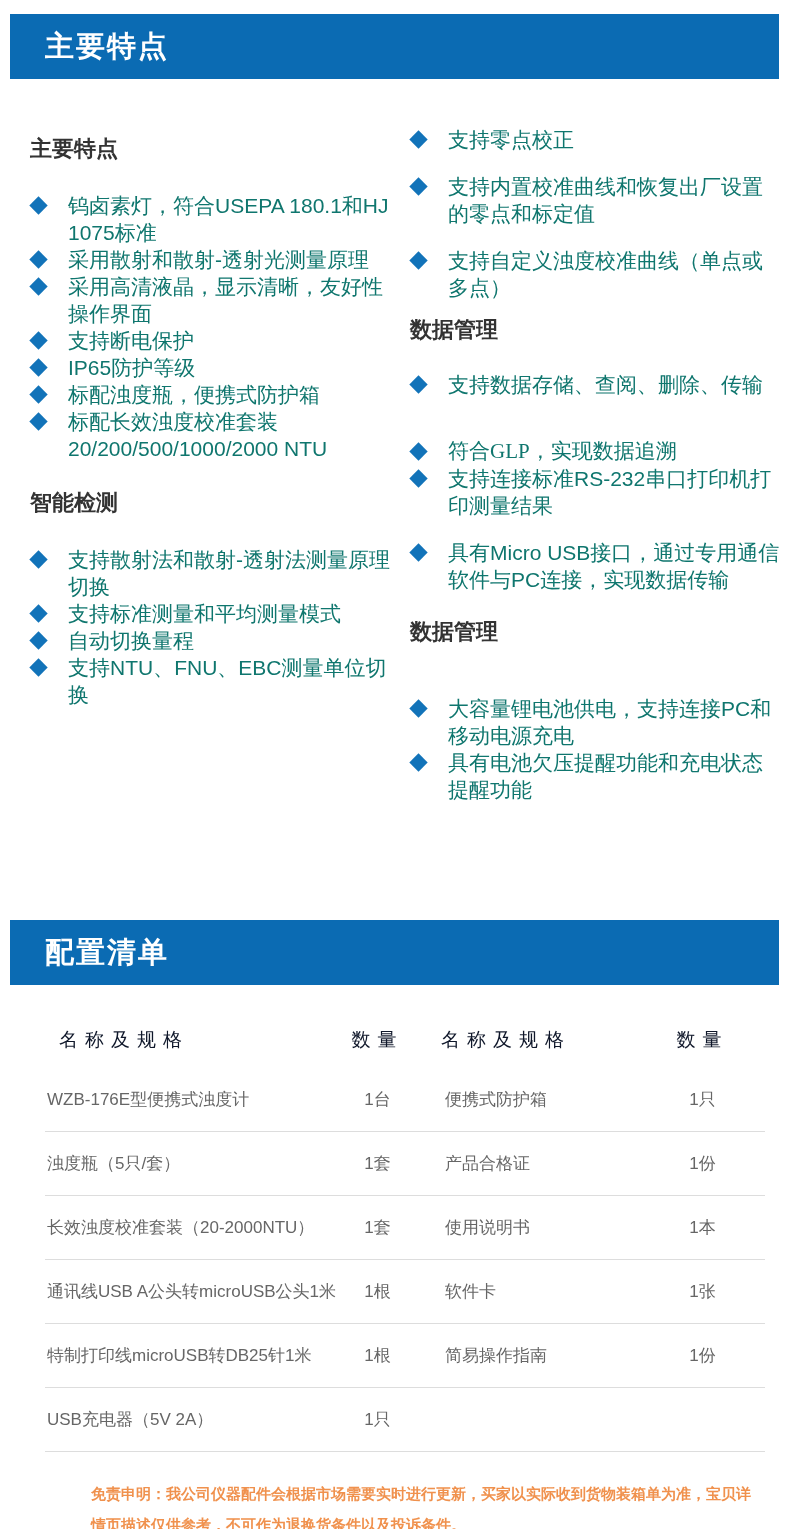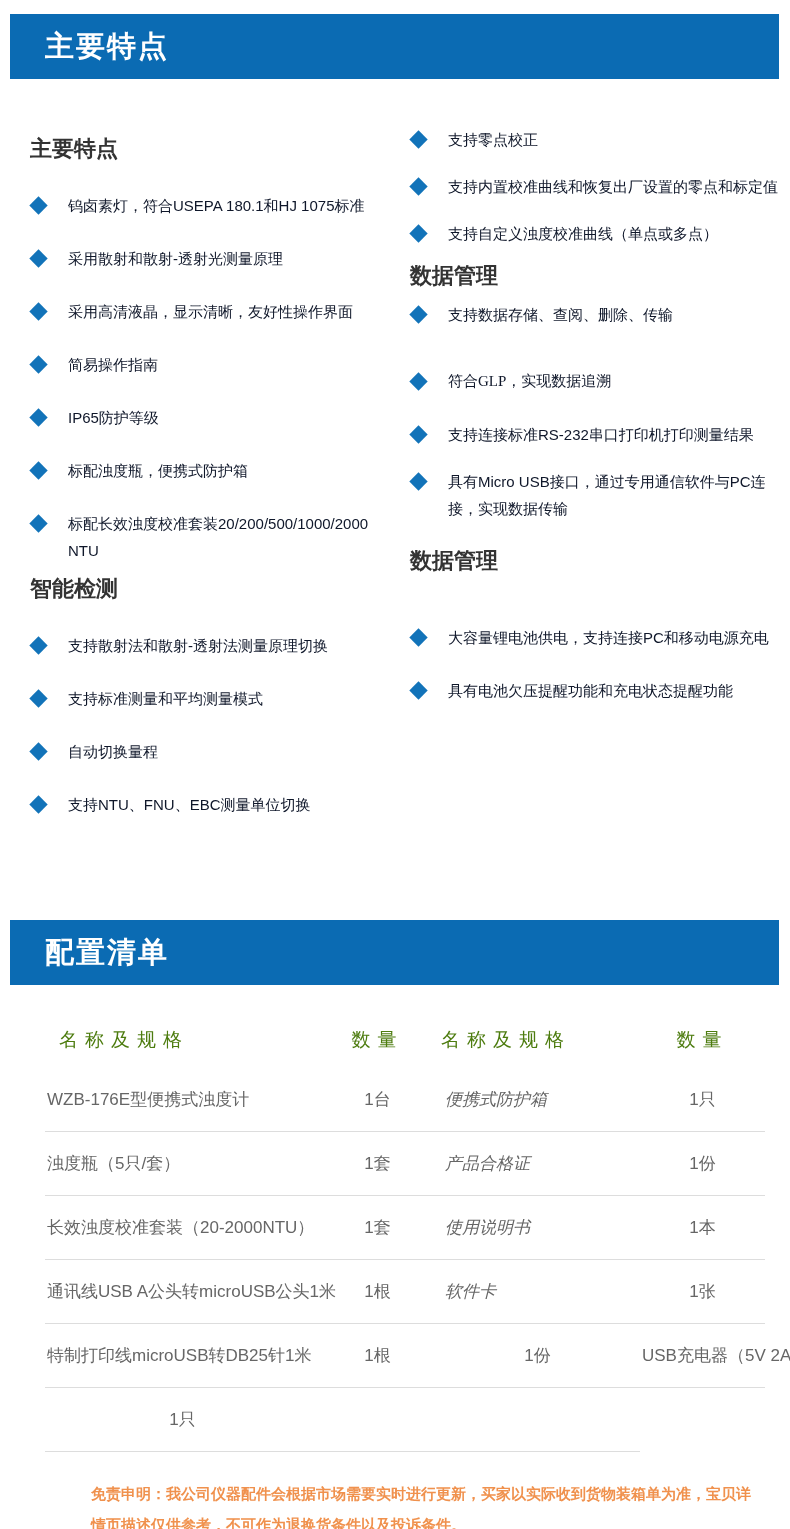--- a/index.html
+++ b/index.html
@@ -13,45 +13,45 @@
     padding-left:35px; font-size:29px; font-weight:bold; letter-spacing:2px;
   }
   .banner.b1 { top:14px; }
   .banner.b2 { top:920px; }
 
   .col { position:absolute; }
   .col.left  { left:30px;  top:120px; width:362px; }
   .col.right { left:410px; top:112px; width:372px; }
 
   .sec { font-size:22px; line-height:30px; font-weight:bold; color:#333333; margin:0; }
-  .feat { display:flex; align-items:flex-start; margin-top:26px; }
+  .feat { display:flex; align-items:flex-start; }
   .diamond {
     flex:none; width:13px; height:13px; background:#1273b9;
     transform:rotate(45deg); margin:7px 0 0 2px;
   }
-  .ftext { font-size:15px; line-height:27px; color:#0f172a; margin-left:23px; }
+  .ftext { font-size:21px; line-height:27px; color:#0f766e; margin-left:23px; }
 
   .mt14 { margin-top:14px; } .mt20 { margin-top:20px; } .mt24 { margin-top:24px; }
-  .mt26 { margin-top:10px; } .mt28 { margin-top:28px; } .mt40 { margin-top:40px;font-family:Liberation Serif, serif; }
+  .mt26 { margin-top:26px; } .mt28 { margin-top:28px; } .mt40 { margin-top:40px;font-family:Liberation Serif, serif; }
   .mt48 { margin-top:48px; }
 
   .cfg {
     position:absolute; left:45px; top:1012px; width:720px;
     display:grid; grid-template-columns:275px 115px 205px 125px;
   }
-  .hc { height:56px; display:flex; align-items:center; font-size:19px; color:#4d7c0f; letter-spacing:7px; }
+  .hc { height:56px; display:flex; align-items:center; font-size:19px; color:#0f172a; letter-spacing:7px; }
   .hc.qty { justify-content:center; }
   .hc.name { padding-left:14px; box-sizing:border-box; }
   .hc.name.r { padding-left:6px; }
   .c {
     height:64px; display:flex; align-items:center;
     border-bottom:1px solid #dddddd; font-size:17px; color:#666666; box-sizing:border-box;
   }
   .c.name { padding-left:2px; white-space:nowrap; }
-  .c.name.r { padding-left:10px;font-style:italic; }
+  .c.name.r { padding-left:10px; }
   .c.qty { justify-content:center; white-space:nowrap; }
 
   .disclaimer {
     position:absolute; left:75px; top:1462px; width:662px; margin:16px;
     font-size:15px; line-height:31px; font-weight:bold; color:#f0914d;
   }
 </style>
 </head>
 <body>
 
@@ -71,21 +71,21 @@
     <div class="feat">
       <span class="diamond"></span>
       <span class="ftext">采用散射和散射-透射光测量原理</span>
     </div>
     <div class="feat">
       <span class="diamond"></span>
       <span class="ftext">采用高清液晶，显示清晰，友好性操作界面</span>
     </div>
     <div class="feat">
       <span class="diamond"></span>
-      <span class="ftext">简易操作指南</span>
+      <span class="ftext">支持断电保护</span>
     </div>
     <div class="feat">
       <span class="diamond"></span>
       <span class="ftext">IP65防护等级</span>
     </div>
     <div class="feat">
       <span class="diamond"></span>
       <span class="ftext">标配浊度瓶，便携式防护箱</span>
     </div>
     <div class="feat">
@@ -183,20 +183,21 @@
     <div class="c name r">使用说明书</div>
     <div class="c qty">1本</div>
 
     <div class="c name">通讯线USB A公头转microUSB公头1米</div>
     <div class="c qty">1根</div>
     <div class="c name r">软件卡</div>
     <div class="c qty">1张</div>
 
     <div class="c name">特制打印线microUSB转DB25针1米</div>
     <div class="c qty">1根</div>
+    <div class="c name r">简易操作指南</div>
     <div class="c qty">1份</div>
 
     <div class="c name">USB充电器（5V 2A）</div>
     <div class="c qty">1只</div>
     <div class="c name r"></div>
     <div class="c qty"></div>
   </div>
 
   <p class="disclaimer">免责申明：我公司仪器配件会根据市场需要实时进行更新，买家以实际收到货物装箱单为准，宝贝详情页描述仅供参考，不可作为退换货条件以及投诉条件。</p>
 

